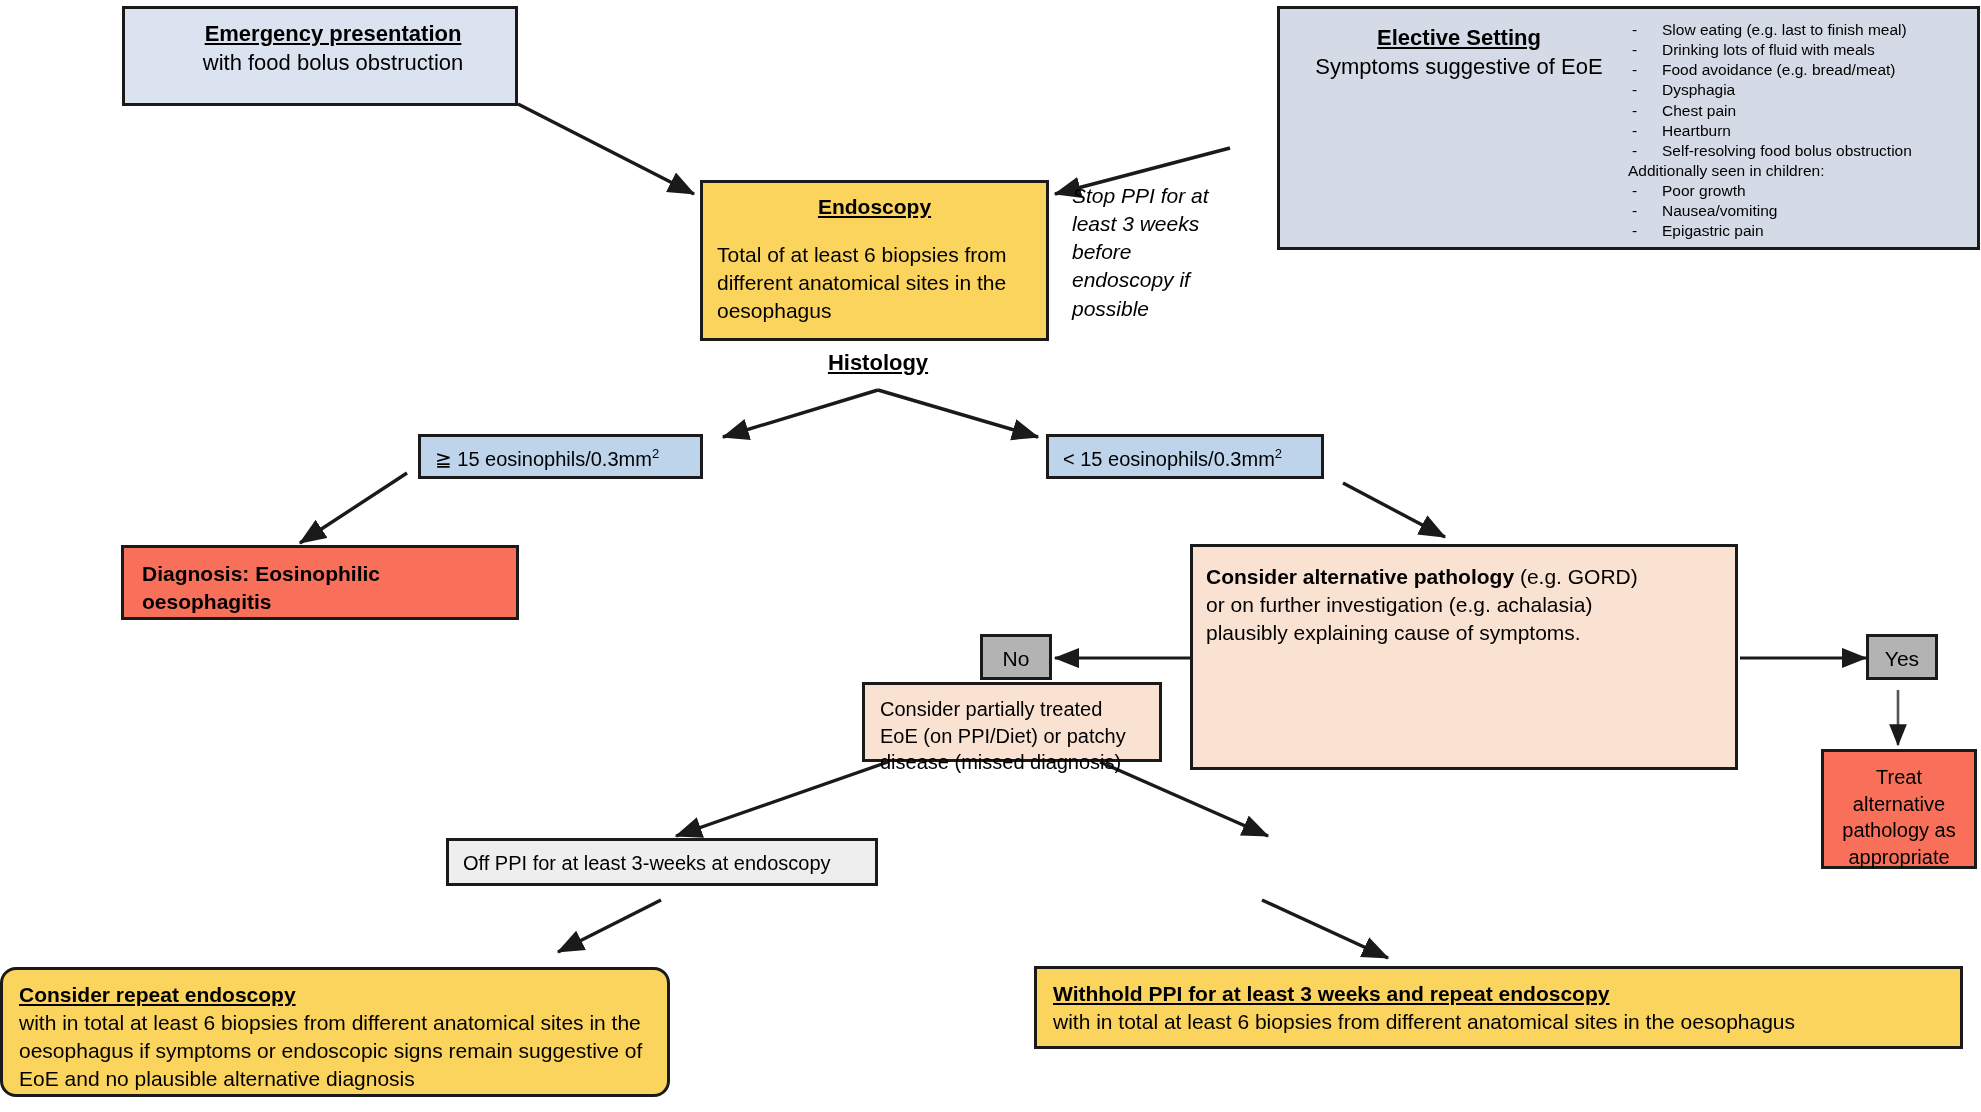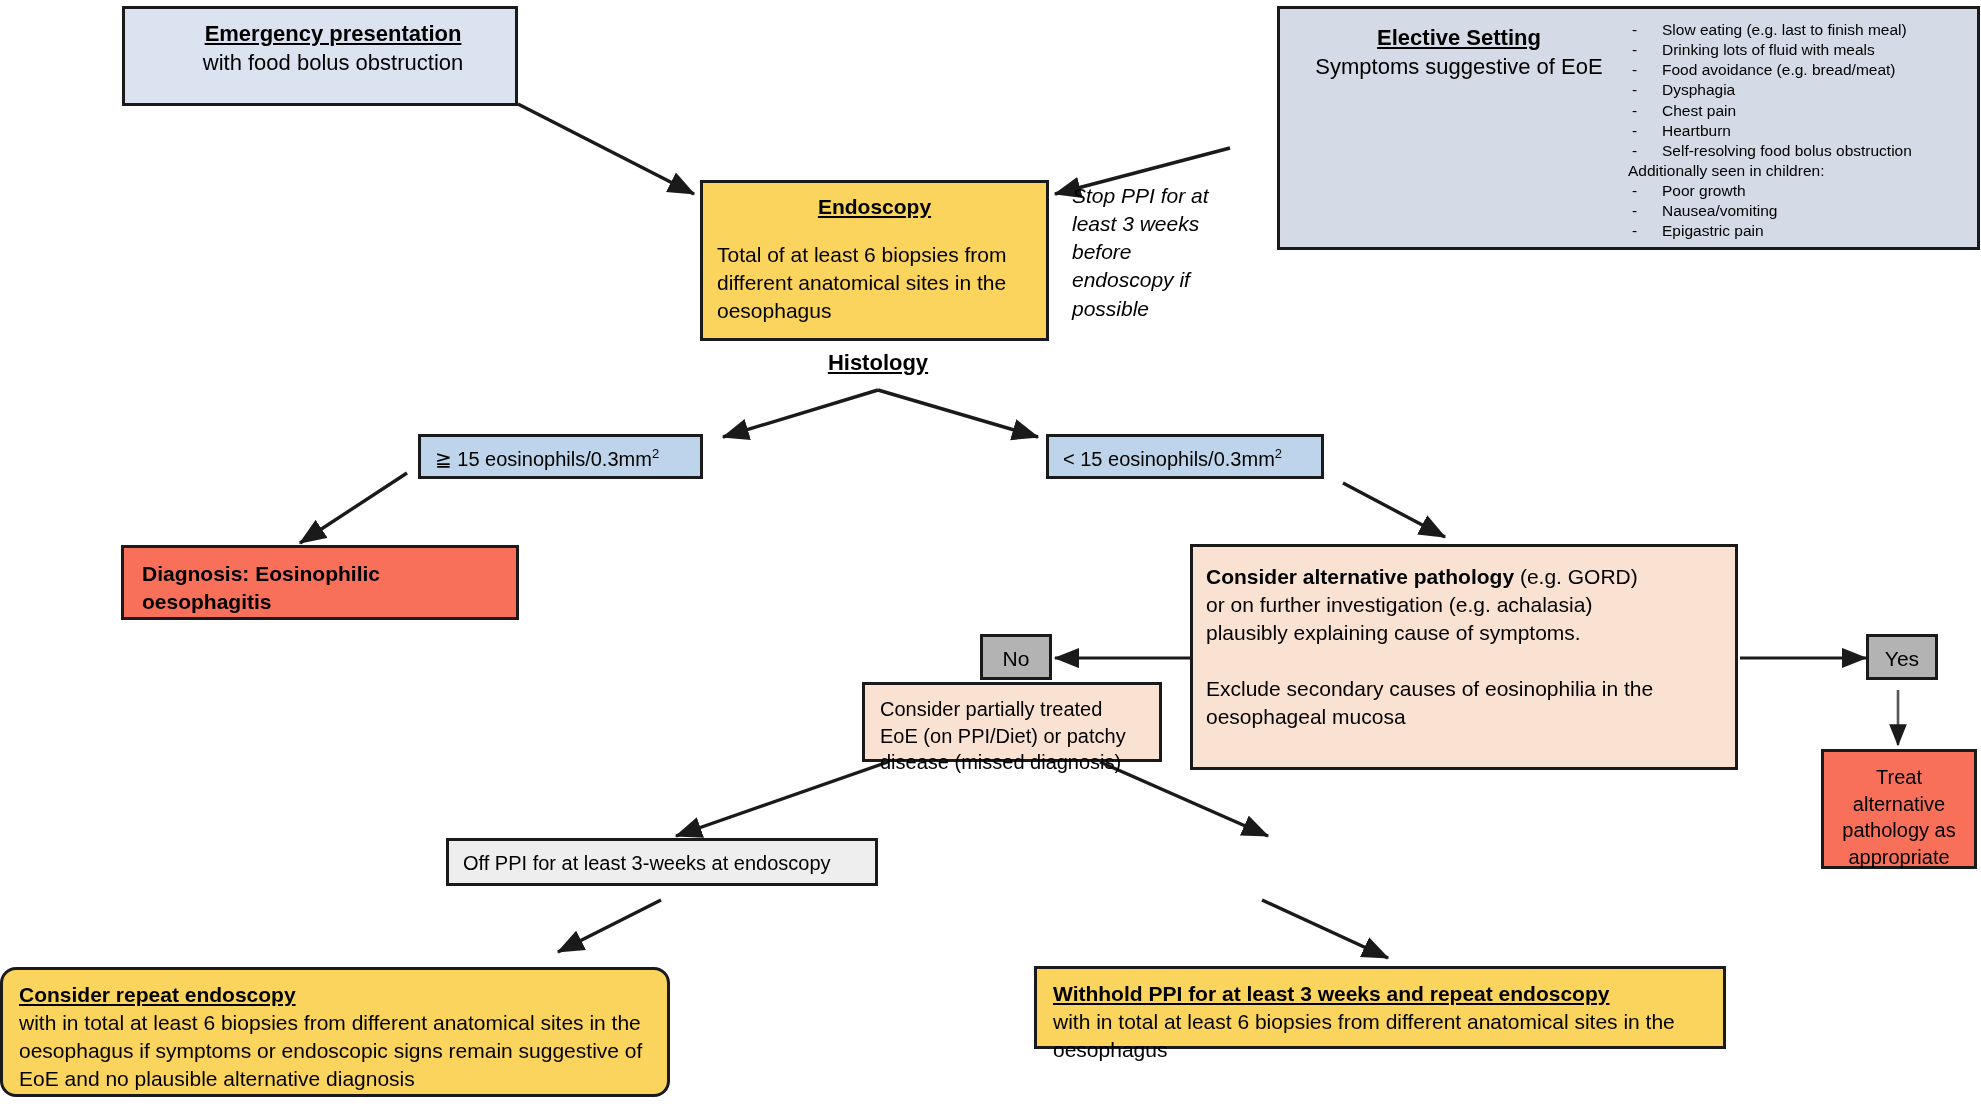--- a/index.html
+++ b/index.html
@@ -167,37 +167,36 @@
 
   <div class="box red" style="left:121px; top:545px; width:398px; height:75px; font-size:21px; font-weight:bold; padding:12px 18px;">Diagnosis: Eosinophilic oesophagitis</div>
 
   <div class="box peach" style="left:1190px; top:544px; width:548px; height:226px; font-size:21px; padding:16px 13px;">
     <div>
       <b>Consider alternative pathology</b><span> (e.g. GORD)</span>
     </div>
     <div>or on further investigation (e.g. achalasia)</div>
     <div>plausibly explaining cause of symptoms.</div>
     <div style="height:28px;"></div>
-    <div>Exclude secondary causes of eosinophilia in the oesophageal mucosa</div>
   </div>
 
   <div class="box grey ctr" style="left:980px; top:634px; width:72px; height:46px; font-size:21px; padding:8px 0;">No</div>
 
   <div class="box grey ctr" style="left:1866px; top:634px; width:72px; height:46px; font-size:21px; padding:8px 0;">Yes</div>
 
   <div class="box peach" style="left:862px; top:682px; width:300px; height:80px; font-size:20px; padding:11px 15px;">Consider partially treated EoE (on PPI/Diet) or patchy disease (missed diagnosis)</div>
 
   <div class="box red ctr" style="left:1821px; top:749px; width:156px; height:120px; font-size:20px; padding:12px 8px;">Treat alternative pathology as appropriate</div>
 
   <div class="box litegrey" style="left:446px; top:838px; width:432px; height:48px; font-size:20px; padding:9px 14px;">Off PPI for at least 3-weeks at endoscopy</div>
 
 
   <div class="box yellow" style="left:0px; top:967px; width:670px; height:130px; font-size:21px; padding:11px 16px;border-radius:16px;">
     <div class="ttl">Consider repeat endoscopy</div>
     <div>with in total at least 6 biopsies from different anatomical sites in the oesophagus if symptoms or endoscopic signs remain suggestive of EoE and no plausible alternative diagnosis</div>
   </div>
 
-  <div class="box yellow" style="left:1034px; top:966px; width:692px; height:83px; font-size:21px; padding:11px 16px;">
+  <div class="box yellow" style="left:1034px; top:966px; width:929px; height:83px; font-size:21px; padding:11px 16px;">
     <div class="ttl">Withhold PPI for at least 3 weeks and repeat endoscopy </div>
     <div>with in total at least 6 biopsies from different anatomical sites in the oesophagus</div>
   </div>
 
 </div>
 
 </body></html>

